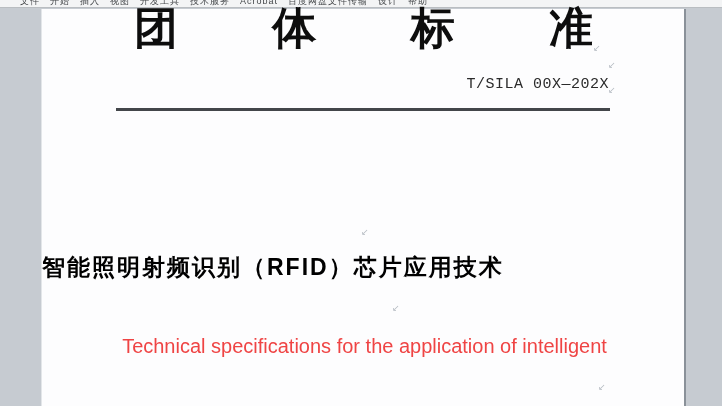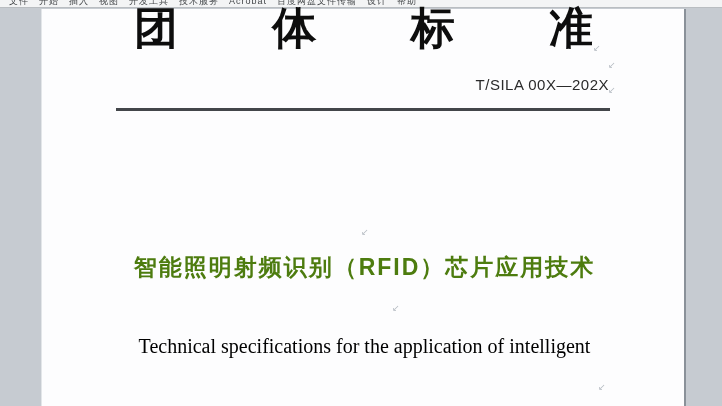--- a/index.html
+++ b/index.html
@@ -5,21 +5,21 @@
   * { margin:0; padding:0; box-sizing:border-box; }
   body { font-family:"Liberation Sans", sans-serif; }
   .app {
     position:relative; width:722px; height:406px;
     background:#c6cbd1; overflow:hidden;
   }
   
   .menubar {
     position:absolute; top:0; left:0; width:722px; height:8px;
     background:#f3f4f5; border-bottom:1px solid #b9bdc1;
-    display:flex; gap:10px; padding-left:9px; overflow:hidden;
+    display:flex; gap:10px; padding-left:20px; overflow:hidden;
     align-items:flex-start;
   }
   .menu-tab {
     font-size:9px; line-height:11px; margin-top:-4px;
     color:#44474a; white-space:nowrap; letter-spacing:1px;
   }
   
   .page {
     position:absolute; left:41px; top:9px; width:645px; height:397px;
     background:#fdfdfe;
@@ -27,37 +27,37 @@
     border-right:2px solid #8a9199;
   }
   .big-title {
     position:absolute; left:92px; top:-5px; width:459px;
     display:flex; justify-content:space-between;
     font-size:44px; line-height:48px; font-weight:700; color:#0d0d0d;
   }
   .std-code {
     position:absolute; top:67px; left:0; width:567px;
     text-align:right;
-    font-family:Liberation Sans, sans-serif;
+    font-family:Liberation Mono, monospace;
     font-size:15px; line-height:18px; color:#2b2b2b; letter-spacing:0.5px;
   }
   .rule {
     position:absolute; left:74px; top:99px; width:494px; height:3px;
     background:#43464a;
   }
   .cn-title {
     position:absolute; top:242px; left:0; width:645px;
-    text-align:center; font-size:23px; line-height:33px;
-    font-weight:700; letter-spacing:2px; color:#4d7c0f;
+    text-align:left; font-size:23px; line-height:33px;
+    font-weight:700; letter-spacing:2px; color:#000000;
   }
   .en-title {
     position:absolute; top:320px; left:0; width:645px;
     text-align:center;
-    font-family:Liberation Serif, serif;
-    font-size:20px; line-height:35px; color:#000000;
+    font-family:Liberation Sans, sans-serif;
+    font-size:20px; line-height:35px; color:#ef4444;
   }
   .pmark {
     position:absolute; font-size:9px; line-height:9px;
     color:#b4bac1; font-weight:400; letter-spacing:0;
   }
   .pmark-after-bigtitle { left:551px; top:35px; }
   .pmark-above-code     { left:566px; top:52px; }
   .pmark-after-code     { left:566px; top:77px; }
   .pmark-empty-line     { left:319px; top:219px; }
   .pmark-after-cntitle  { left:350px; top:295px; }

